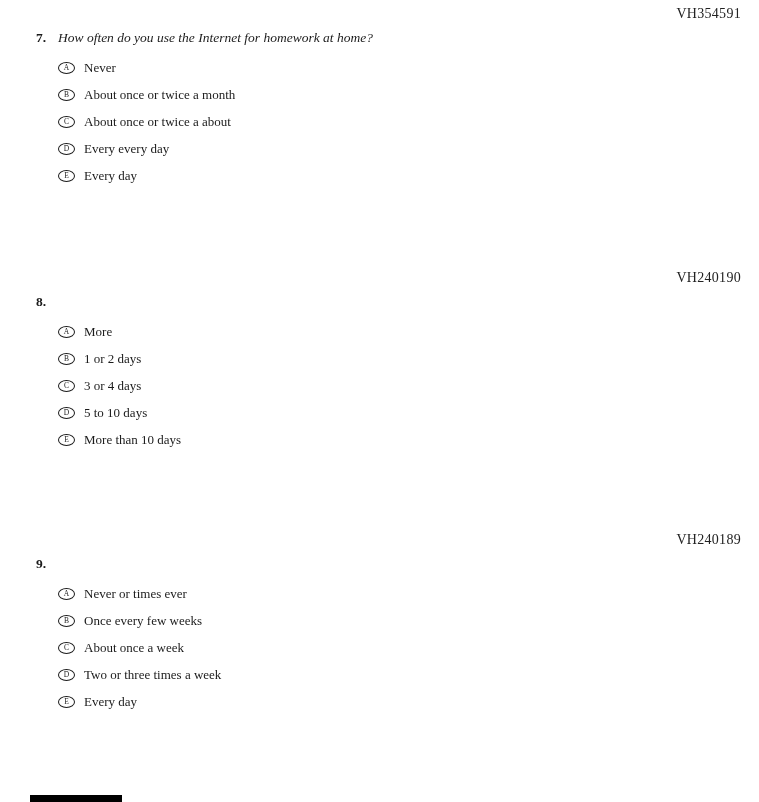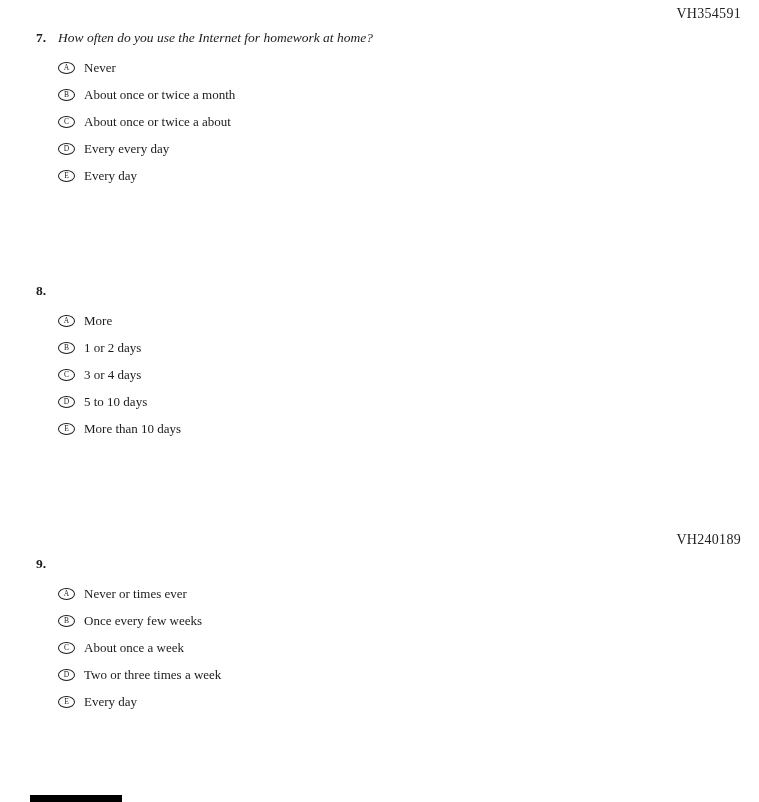--- a/index.html
+++ b/index.html
@@ -106,20 +106,21 @@
       <span class="option-label">Every every day</span>
     </div>
     <div class="option">
       <span class="bubble">E</span>
       <span class="option-label">Every day</span>
     </div>
   </div>
 </section>
 
 <section class="question-block" style="top: 272px;">
+  <div class="code">VH240190</div>
   <div class="q-row">
     <span class="q-num">8.</span>
   </div>
   <div class="options">
     <div class="option">
       <span class="bubble">A</span>
       <span class="option-label">More</span>
     </div>
     <div class="option">
       <span class="bubble">B</span>

